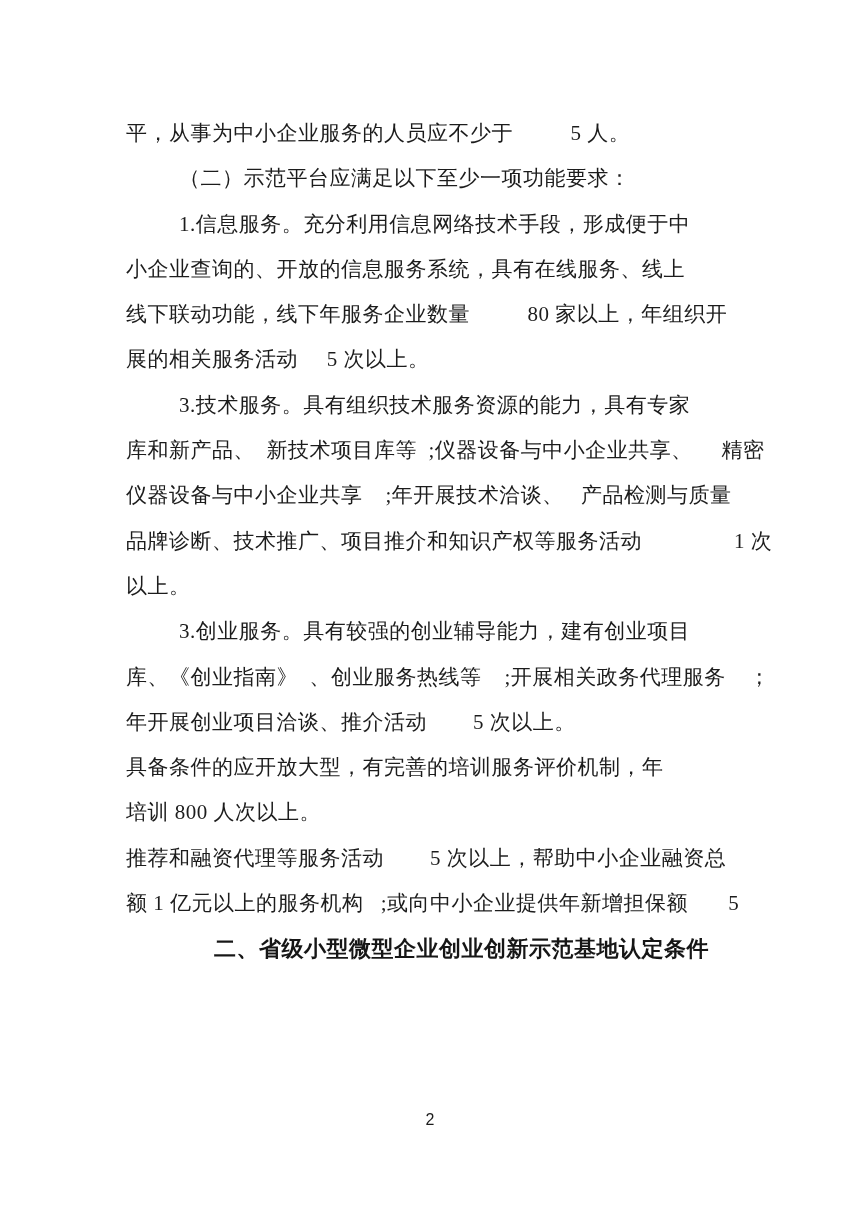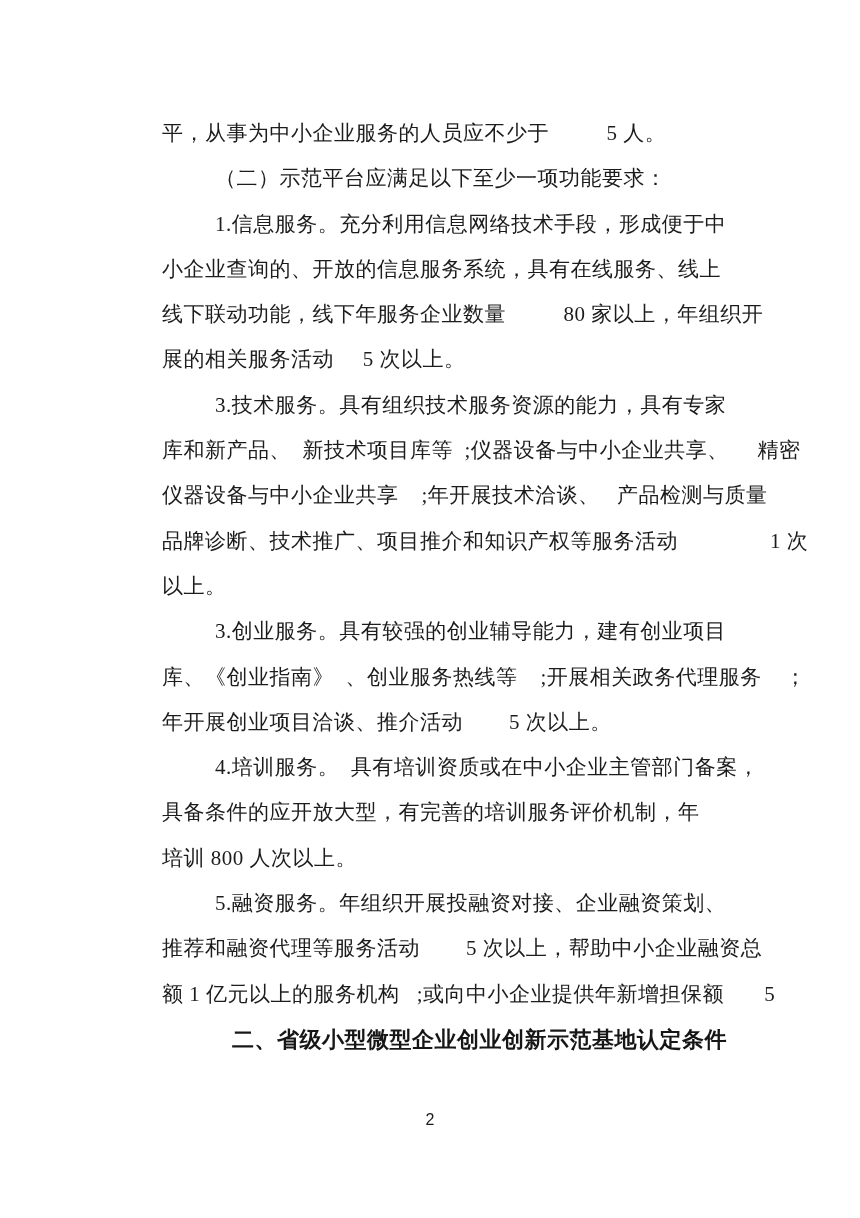--- a/index.html
+++ b/index.html
@@ -22,21 +22,20 @@
     top: 111px;
     width: 618px;
   }
   .line {
     white-space: pre;
     font-size: 21px;
     line-height: 45.3px;
     height: 45.3px;
     color: #1c1c1c;
     letter-spacing: 0.5px;
-    margin-left: 36px;
   }
   .line.indent {
     padding-left: 53px;
   }
   .line.heading {
     font-weight: bold;
     font-size: 22px;
     color: #161616;
     text-align: center;
   }
@@ -64,22 +63,20 @@
     <div class="line">线下联动功能，线下年服务企业数量          80 家以上，年组织开</div>
     <div class="line">展的相关服务活动     5 次以上。</div>
     <div class="line indent">3.技术服务。具有组织技术服务资源的能力，具有专家</div>
     <div class="line">库和新产品、  新技术项目库等  ;仪器设备与中小企业共享、     精密</div>
     <div class="line">仪器设备与中小企业共享    ;年开展技术洽谈、   产品检测与质量</div>
     <div class="line">品牌诊断、技术推广、项目推介和知识产权等服务活动                1 次</div>
     <div class="line">以上。</div>
     <div class="line indent">3.创业服务。具有较强的创业辅导能力，建有创业项目</div>
     <div class="line">库、《创业指南》  、创业服务热线等    ;开展相关政务代理服务    ；</div>
     <div class="line">年开展创业项目洽谈、推介活动        5 次以上。</div>
-    <div class="line indent">4.培训服务。  具有培训资质或在中小企业主管部门备案，</div>
     <div class="line">具备条件的应开放大型，有完善的培训服务评价机制，年</div>
     <div class="line">培训 800 人次以上。</div>
-    <div class="line indent">5.融资服务。年组织开展投融资对接、企业融资策划、</div>
     <div class="line">推荐和融资代理等服务活动        5 次以上，帮助中小企业融资总</div>
     <div class="line">额 1 亿元以上的服务机构   ;或向中小企业提供年新增担保额       5</div>
     <div class="line indent heading">二、省级小型微型企业创业创新示范基地认定条件</div>
   </div>
   <div class="page-number">2</div>
 </div>
 
 </body></html>

